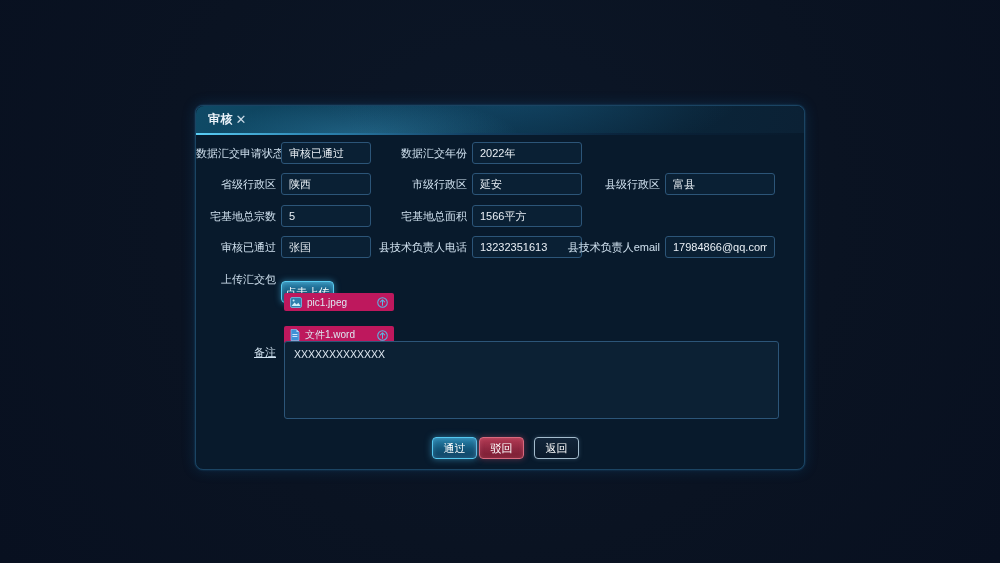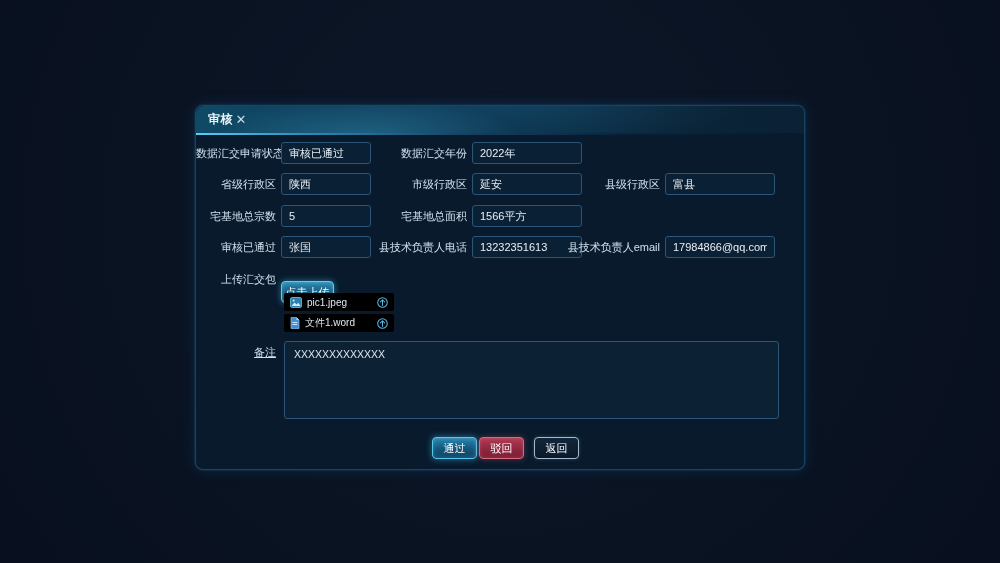--- a/index.html
+++ b/index.html
@@ -59,22 +59,22 @@
     background:linear-gradient(180deg,#2e89b2 0%,#155a7d 55%,#0f4263 100%);
     color:#fff; font-size:11px; cursor:pointer;
     box-shadow:0 0 6px rgba(70,190,240,0.55), inset 0 0 5px rgba(140,225,255,0.35);
     display:flex; align-items:center; justify-content:center;
     font-family:"Liberation Sans","DejaVu Sans",sans-serif;
     margin-top:26px;
   }
 
   .file-list { position:absolute; left:88px; top:187px; width:110px; }
   .file-row {
-    width:110px; height:18px; background:#000000; border-radius:2px;
-    display:flex; align-items:center; gap:5px; padding:0 6px; margin-bottom:3px;
+    width:110px; height:18px; background:#be185d; border-radius:2px;
+    display:flex; align-items:center; gap:5px; padding:0 6px; margin-bottom:15px;
     cursor:pointer;
   }
   .file-row .fname { font-size:10px; color:#dde8f2; flex:1; white-space:nowrap; overflow:hidden; }
   .file-row svg { flex:none; display:block; }
 
   .remark-lbl { position:absolute; left:0; top:239px; width:85px; text-align:right; padding-right:5px; font-size:11px; color:#cfe0ee;text-decoration:underline; }
   .remark-box {
     position:absolute; left:88px; top:235px; width:495px; height:78px;
     background:#0c2134; border:1px solid #2c5578; border-radius:3px;
     color:#dfe8f1; font-size:10.5px; padding:6px 9px; resize:none; outline:none;

